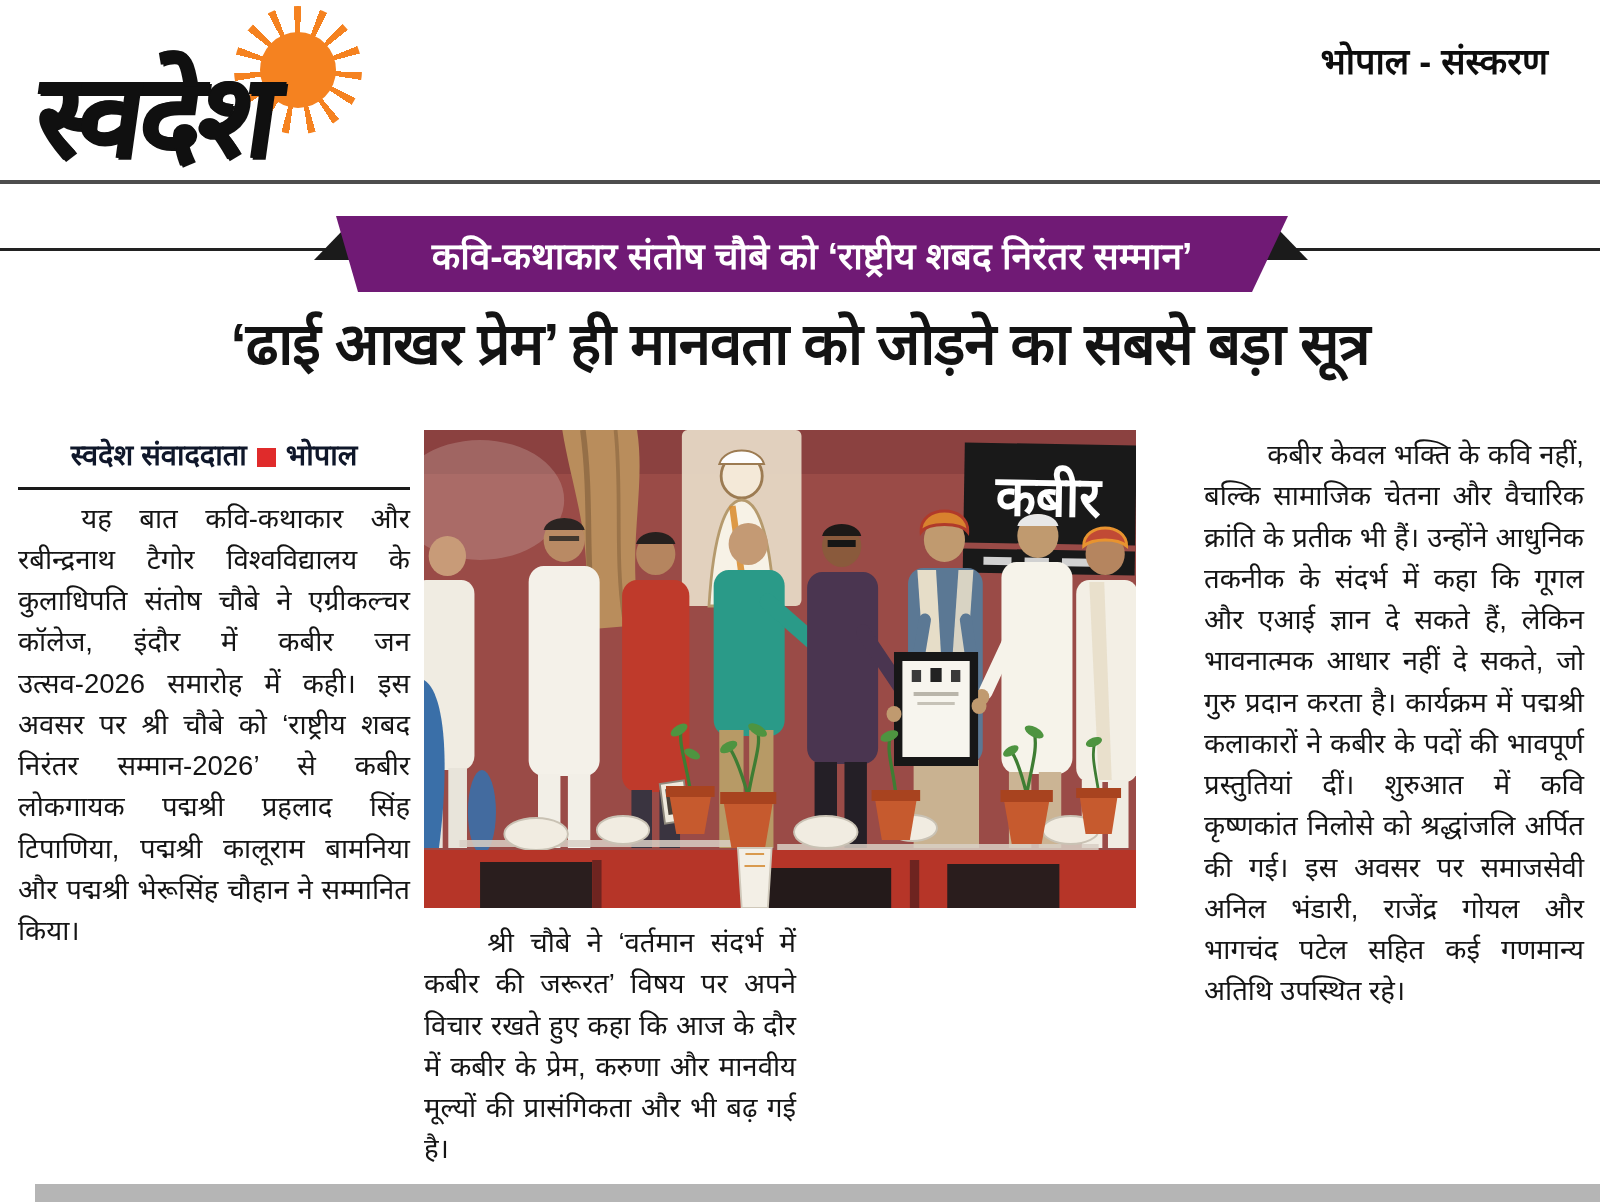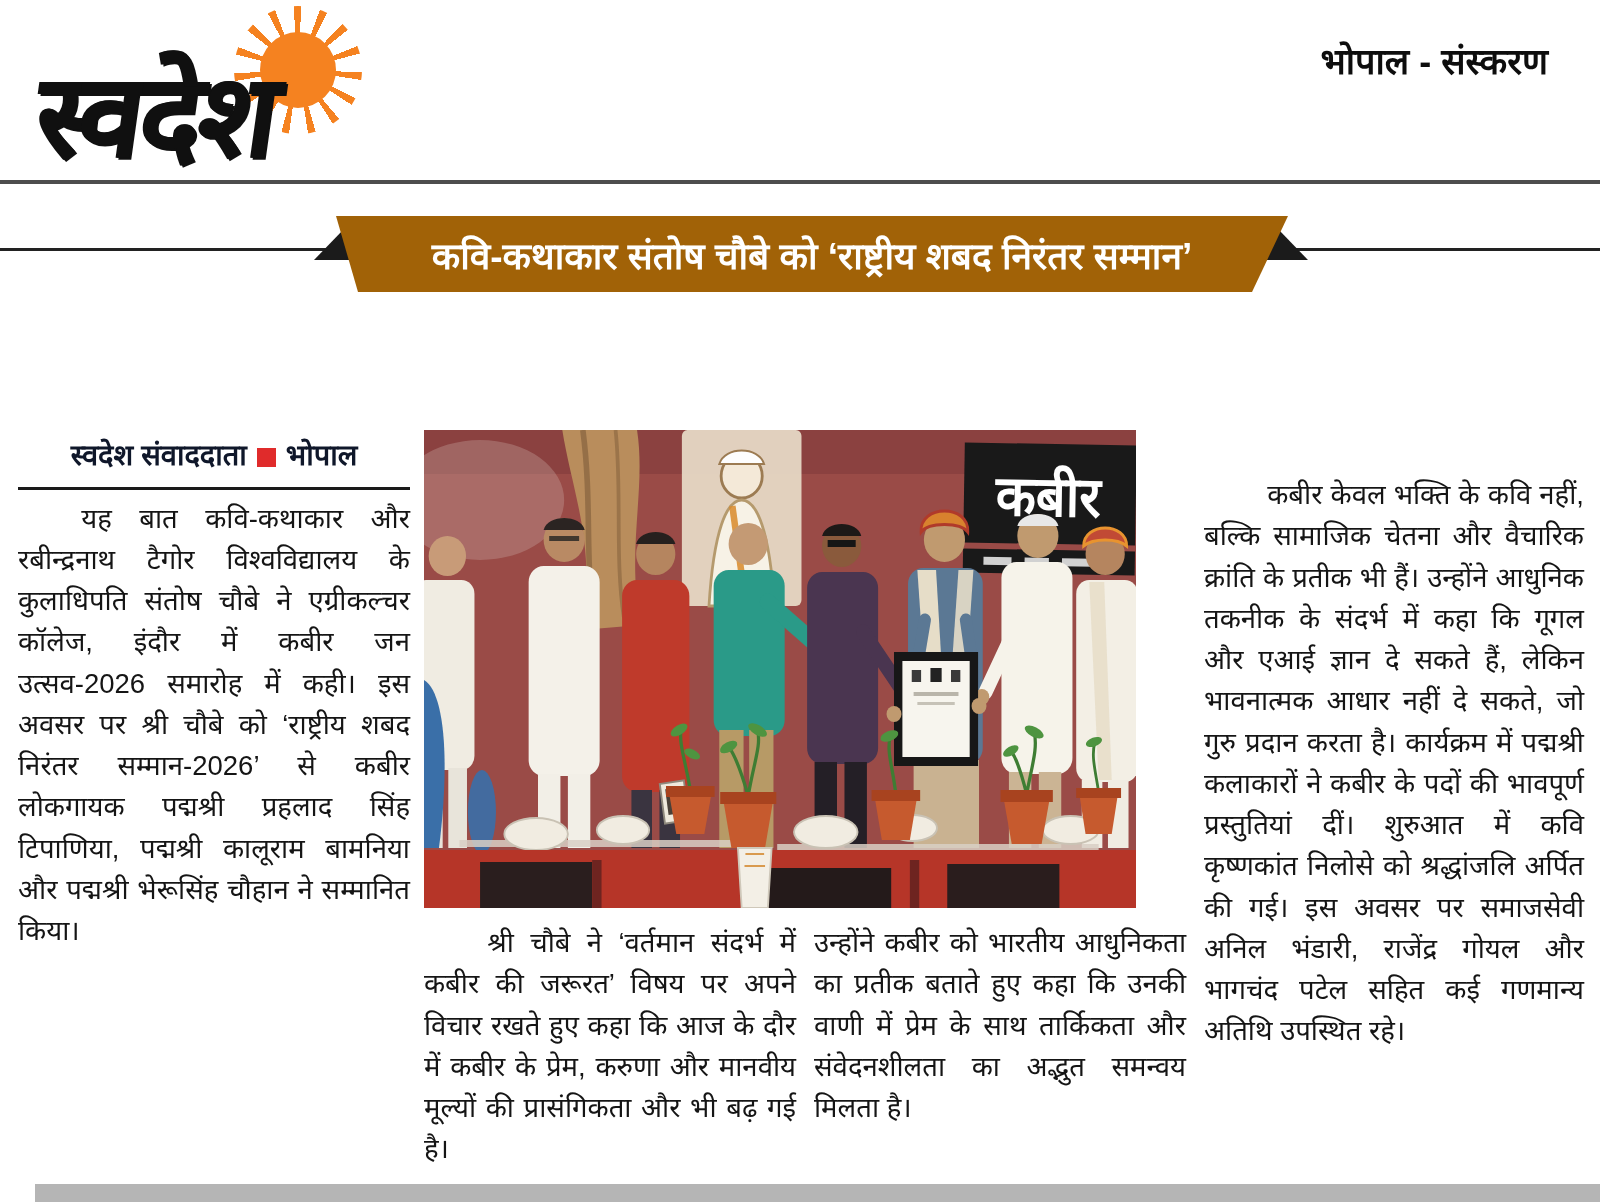--- a/index.html
+++ b/index.html
@@ -35,21 +35,21 @@
   .headline{position:absolute;left:0;top:302px;width:1600px;text-align:center;
             font-size:58px;font-weight:900;color:#131313;white-space:nowrap;letter-spacing:-1px;}
 
   
   .col{position:absolute;font-size:27.5px;line-height:1.5;text-align:justify;color:#151515;}
   .col p{margin:0;}
   .col p.indent{text-indent:2.3em;}
   .col1{left:18px;top:434px;width:392px;}
   .col2{left:424px;top:922px;width:372px;}
   .col3{left:814px;top:922px;width:372px;}
-  .col4{left:1204px;top:434px;width:380px;margin-top:40px;}
+  .col4{left:1204px;top:434px;width:380px;}
 
   .byline{text-align:center;font-size:29px;font-weight:700;color:#0f172a;white-space:nowrap;}
   .byline-marker{display:inline-block;width:19px;height:19px;background:#E02B2B;margin:0 10px;vertical-align:middle;}
   .byline-rule{height:3px;background:#1a1a1a;margin:9px 0 8px 0;}
 
   
   .photo{position:absolute;left:424px;top:430px;width:712px;height:478px;}
   .photo svg{display:block;width:100%;height:100%;}
 
   
@@ -69,25 +69,26 @@
   </div>
   <div class="header-right">
     <div class="edition">भोपाल - संस्करण</div>
   </div>
   <div class="header-rule"></div>
 
   <div class="kicker">
     <div class="kicker-line"></div>
     <div class="fold fold-left"></div>
     <div class="fold fold-right"></div>
-    <div class="kicker-band" style="background: #a16207;">
+    <div class="kicker-band" style="background: #701a75;">
       <div class="kicker-text">कवि-कथाकार संतोष चौबे को ‘राष्ट्रीय शबद निरंतर सम्मान’</div>
     </div>
   </div>
 
+  <div class="headline">‘ढाई आखर प्रेम’ ही मानवता को जोड़ने का सबसे बड़ा सूत्र</div>
 
   <div class="col col1">
     <div class="byline">
       <span>स्वदेश संवाददाता</span><span class="byline-marker" style="background: rgb(224, 43, 43);"></span><span>भोपाल</span>
     </div>
     <div class="byline-rule"></div>
     <p class="indent">यह बात कवि-कथाकार और रबीन्द्रनाथ टैगोर विश्वविद्यालय के कुलाधिपति संतोष चौबे ने एग्रीकल्चर कॉलेज, इंदौर में कबीर जन उत्सव-2026 समारोह में कही। इस अवसर पर श्री चौबे को ‘राष्ट्रीय शबद निरंतर सम्मान-2026’ से कबीर लोकगायक पद्मश्री प्रहलाद सिंह टिपाणिया, पद्मश्री कालूराम बामनिया और पद्मश्री भेरूसिंह चौहान ने सम्मानित किया।</p>
   </div>
 
   <div class="photo">
@@ -256,23 +257,20 @@
         <path d="M336,418 L372,418 L368,478 L340,478 Z" fill="#f3efe6" stroke="#cfc8ba" stroke-width="2"></path>
         <path d="M344,424 L364,424 M343,436 L365,436" stroke="#d99a4e" stroke-width="2"></path>
       </g>
     </svg>
   </div>
 
   <div class="col col2">
     <p class="indent">श्री चौबे ने ‘वर्तमान संदर्भ में कबीर की जरूरत’ विषय पर अपने विचार रखते हुए कहा कि आज के दौर में कबीर के प्रेम, करुणा और मानवीय मूल्यों की प्रासंगिकता और भी बढ़ गई है।</p>
   </div>
 
-  <div class="col col3">
-    <p>उन्होंने कबीर को भारतीय आधुनिकता का प्रतीक बताते हुए कहा कि उनकी वाणी में प्रेम के साथ तार्किकता और संवेदनशीलता का अद्भुत समन्वय मिलता है।</p>
-  </div>
 
   <div class="col col4">
     <p class="indent">कबीर केवल भक्ति के कवि नहीं, बल्कि सामाजिक चेतना और वैचारिक क्रांति के प्रतीक भी हैं। उन्होंने आधुनिक तकनीक के संदर्भ में कहा कि गूगल और एआई ज्ञान दे सकते हैं, लेकिन भावनात्मक आधार नहीं दे सकते, जो गुरु प्रदान करता है। कार्यक्रम में पद्मश्री कलाकारों ने कबीर के पदों की भावपूर्ण प्रस्तुतियां दीं। शुरुआत में कवि कृष्णकांत निलोसे को श्रद्धांजलि अर्पित की गई। इस अवसर पर समाजसेवी अनिल भंडारी, राजेंद्र गोयल और भागचंद पटेल सहित कई गणमान्य अतिथि उपस्थित रहे।</p>
   </div>
 
   <div class="bottom-bar" style="background: rgb(181, 181, 181);"></div>
 
 </div>
 
 </body></html>

